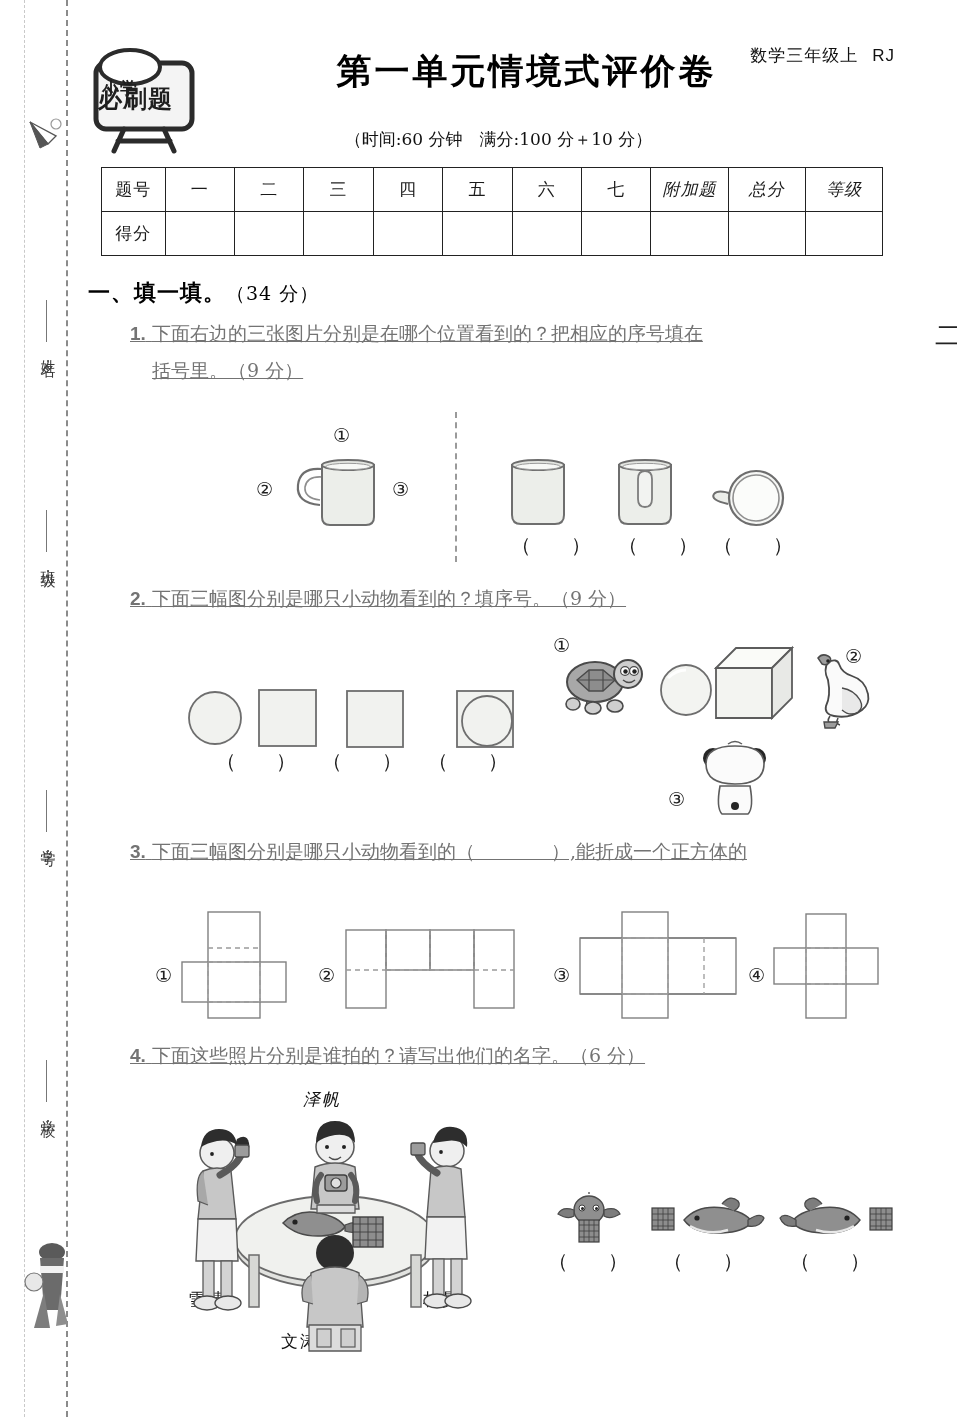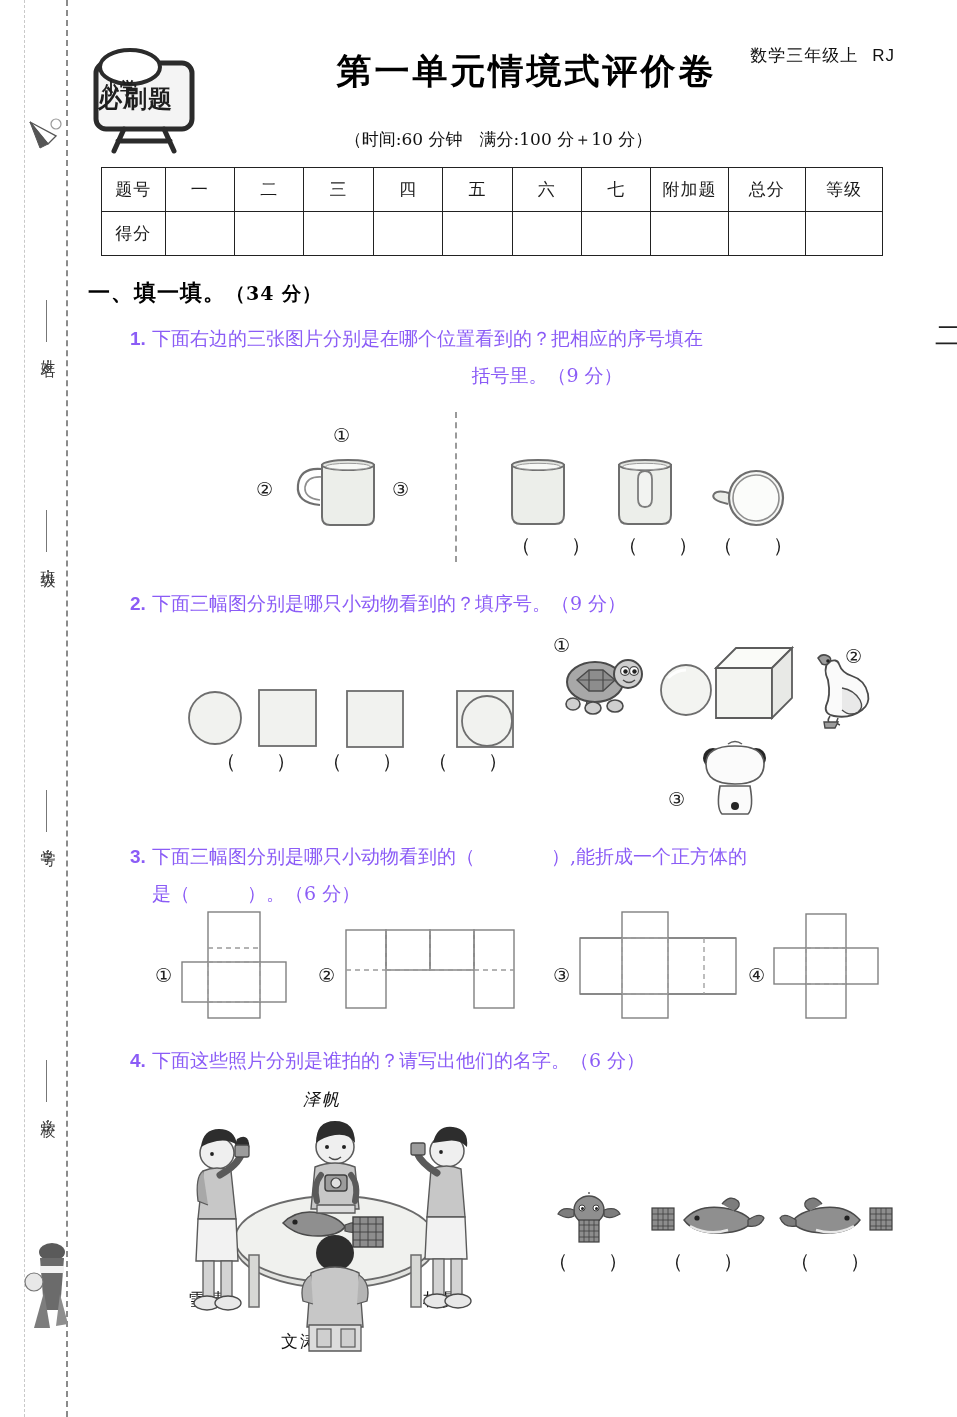--- a/index.html
+++ b/index.html
@@ -82,36 +82,37 @@
   .score-table td{
     border:1.3px solid #222;
     height:41px;
     text-align:center;vertical-align:middle;
     font-size:17px;
     font-family:"DejaVu Serif","Liberation Serif",serif;
     letter-spacing:1px;
   }
   .score-table td.head-col{width:62px;}
   .score-table td.num-col{width:68px;}
-  .score-table td.wide-col{width:76px;}
+  .score-table td.wide-col{width:76px;font-style:italic;}
 
   
   .sec-head{
     position:absolute;
     font-size:22px;font-weight:bold;letter-spacing:1px;
     font-family:"DejaVu Serif","Liberation Serif",serif;
     color:#000;white-space:nowrap;
   }
-  .sec-head .pts{font-weight:bold;font-size:19px;}
+  .sec-head .pts{font-weight:normal;font-size:19px;}
 
   .q{
     position:absolute;
-    font-size:19px;line-height:37px;
-    font-family:"DejaVu Serif","Liberation Serif",serif;
-    color:#8b5cf6;
+    font-size:19px;line-height:26px;
+    font-family:"DejaVu Serif","Liberation Serif",serif;
+    color:#737373;
+    text-decoration:underline;
   }
   .q .qn{font-weight:bold;font-family:"Liberation Sans",sans-serif;font-size:19px;}
 
   .edge-char{
     position:absolute;right:-4px;top:318px;
     font-size:26px;
     font-family:"DejaVu Serif","Liberation Serif",serif;
     color:#222;
   }
 
@@ -228,21 +229,21 @@
     </table>
 
   <div class="sec-head" style="left:88px;top:278px;">
     <span>一、填一填。</span><span class="pts">（34 分）</span>
   </div>
 
   <div class="q" style="left:130px;top:320px;width:790px;">
     <span class="qn">1.</span>
     <span>下面右边的三张图片分别是在哪个位置看到的？把相应的序号填在</span>
   </div>
-  <div class="q" style="left:152px;top:357px;width:790px;text-align:center;">括号里。（9 分）</div>
+  <div class="q" style="left:152px;top:357px;width:790px;">括号里。（9 分）</div>
 
   <div class="vdash" style="left:455px;top:412px;height:150px;"></div>
 
   <div class="circnum" style="left:333px;top:424px;">①</div>
   <div class="circnum" style="left:256px;top:478px;">②</div>
   <div class="circnum" style="left:392px;top:478px;">③</div>
 
   <div class="abs" style="left:286px;top:455px;">
     <svg width="110" height="85" viewBox="0 0 110 85">
       <path d="M36 14 q-22 -2 -24 16 q-2 18 22 20" fill="none" stroke="#6e6e6e" stroke-width="2.2"></path>
@@ -364,21 +365,20 @@
       <path d="M26 48 q-4 22 2 28 h26 q6 -6 2 -28 Z" fill="#fbfbfb" stroke="#5c5c5c" stroke-width="1.6"></path>
       <circle cx="41" cy="68" r="4" fill="#262626"></circle>
       <path d="M34 6 q7 -5 14 0" stroke="#5c5c5c" stroke-width="1.5" fill="none"></path>
     </svg>
   </div>
 
   <div class="q" style="left:130px;top:838px;width:800px;">
     <span class="qn">3.</span>
     <span>下面三幅图分别是哪只小动物看到的（　　　　）,能折成一个正方体的</span>
   </div>
-  <div class="q" style="left:152px;top:875px;width:800px;">是（　　　）。（6 分）</div>
 
   <div class="circnum" style="left:155px;top:964px;">①</div>
   <div class="abs" style="left:180px;top:910px;">
     <svg width="108" height="112" viewBox="0 0 108 112">
       <rect x="28" y="2" width="52" height="106" fill="#ffffff" stroke="#808080" stroke-width="1.4"></rect>
       <rect x="2" y="52" width="104" height="40" fill="none" stroke="#808080" stroke-width="1.4"></rect>
       <path d="M28 38 h52 M28 52 h52 M28 92 h52" stroke="#9a9a9a" stroke-width="1.3" stroke-dasharray="5,4" fill="none"></path>
       <path d="M28 52 v40 M80 52 v40" stroke="#9a9a9a" stroke-width="1.3" stroke-dasharray="5,4" fill="none"></path>
     </svg>
   </div>

